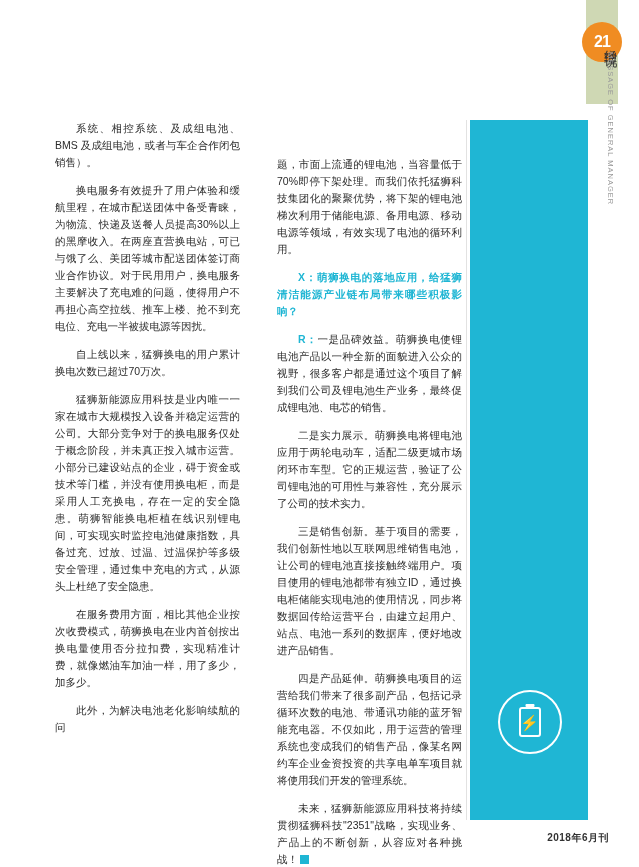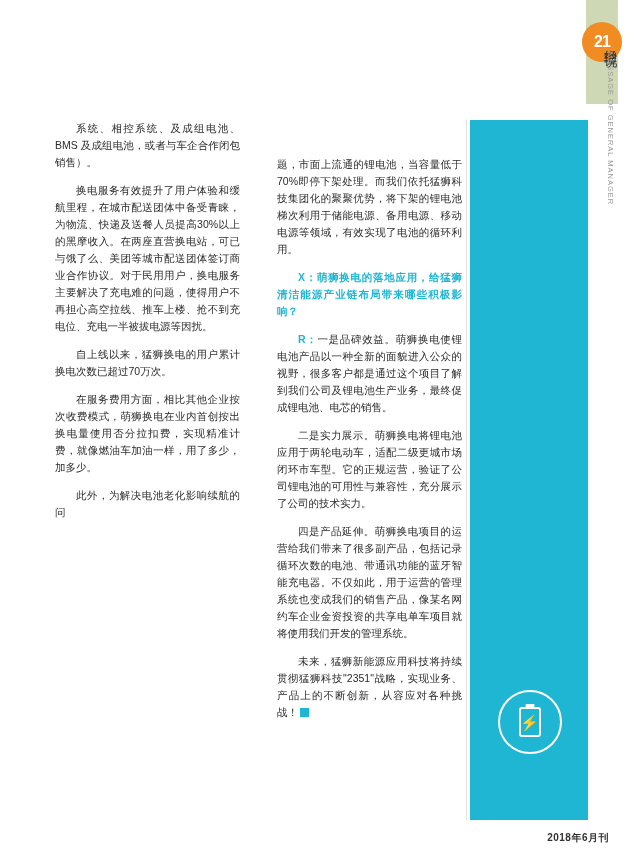--- a/index.html
+++ b/index.html
@@ -206,29 +206,31 @@
 
   <div class="vhead">
     <div class="cn">经理说</div>
     <div class="en">MESSAGE OF GENERAL MANAGER</div>
   </div>
 
   <div class="col col-left">
     <p>系统、相控系统、及成组电池、BMS 及成组电池，或者与车企合作闭包销售）。</p>
     <p>换电服务有效提升了用户体验和缓航里程，在城市配送团体中备受青睐，为物流、快递及送餐人员提高30%以上的黑摩收入。在两座直营换电站，可已与饿了么、美团等城市配送团体签订商业合作协议。对于民用用户，换电服务主要解决了充电难的问题，使得用户不再担心高空拉线、推车上楼、抢不到充电位、充电一半被拔电源等因扰。</p>
     <p>自上线以来，猛狮换电的用户累计换电次数已超过70万次。</p>
+    <p>猛狮新能源应用科技是业内唯一一家在城市大规模投入设备并稳定运营的公司。大部分竞争对于的换电服务仅处于概念阶段，并未真正投入城市运营。小部分已建设站点的企业，碍于资金或技术等门槛，并没有使用换电柜，而是采用人工充换电，存在一定的安全隐患。萌狮智能换电柜植在线识别锂电间，可实现实时监控电池健康指数，具备过充、过放、过温、过温保护等多级安全管理，通过集中充电的方式，从源头上杜绝了安全隐患。</p>
     <p>在服务费用方面，相比其他企业按次收费模式，萌狮换电在业内首创按出换电量使用否分拉扣费，实现精准计费，就像燃油车加油一样，用了多少，加多少。</p>
     <p>此外，为解决电池老化影响续航的问</p>
   </div>
 
   <div class="col col-right">
     <p class="noindent">题，市面上流通的锂电池，当容量低于70%即停下架处理。而我们依托猛狮科技集团化的聚聚优势，将下架的锂电池梯次利用于储能电源、备用电源、移动电源等领域，有效实现了电池的循环利用。</p>
     <p class="q">X：萌狮换电的落地应用，给猛狮清洁能源产业链布局带来哪些积极影响？</p>
     <p><span class="a-lead">R：</span><span>一是品碑效益。萌狮换电使锂电池产品以一种全新的面貌进入公众的视野，很多客户都是通过这个项目了解到我们公司及锂电池生产业务，最终促成锂电池、电芯的销售。</span></p>
     <p>二是实力展示。萌狮换电将锂电池应用于两轮电动车，适配二级更城市场闭环市车型。它的正规运营，验证了公司锂电池的可用性与兼容性，充分展示了公司的技术实力。</p>
+    <p>三是销售创新。基于项目的需要，我们创新性地以互联网思维销售电池，让公司的锂电池直接接触终端用户。项目使用的锂电池都带有独立ID，通过换电柜储能实现电池的使用情况，同步将数据回传给运营平台，由建立起用户、站点、电池一系列的数据库，便好地改进产品销售。</p>
     <p>四是产品延伸。萌狮换电项目的运营给我们带来了很多副产品，包括记录循环次数的电池、带通讯功能的蓝牙智能充电器。不仅如此，用于运营的管理系统也变成我们的销售产品，像某名网约车企业金资投资的共享电单车项目就将使用我们开发的管理系统。</p>
     <p><span>未来，猛狮新能源应用科技将持续贯彻猛狮科技"2351"战略，实现业务、产品上的不断创新，从容应对各种挑战！</span><span class="endmark">■</span></p>
   </div>
 
   <div class="col-rule"></div>
 
   <div class="cyan-panel"></div>
 
   <div class="batt-icon">
     <div class="batt-body">

